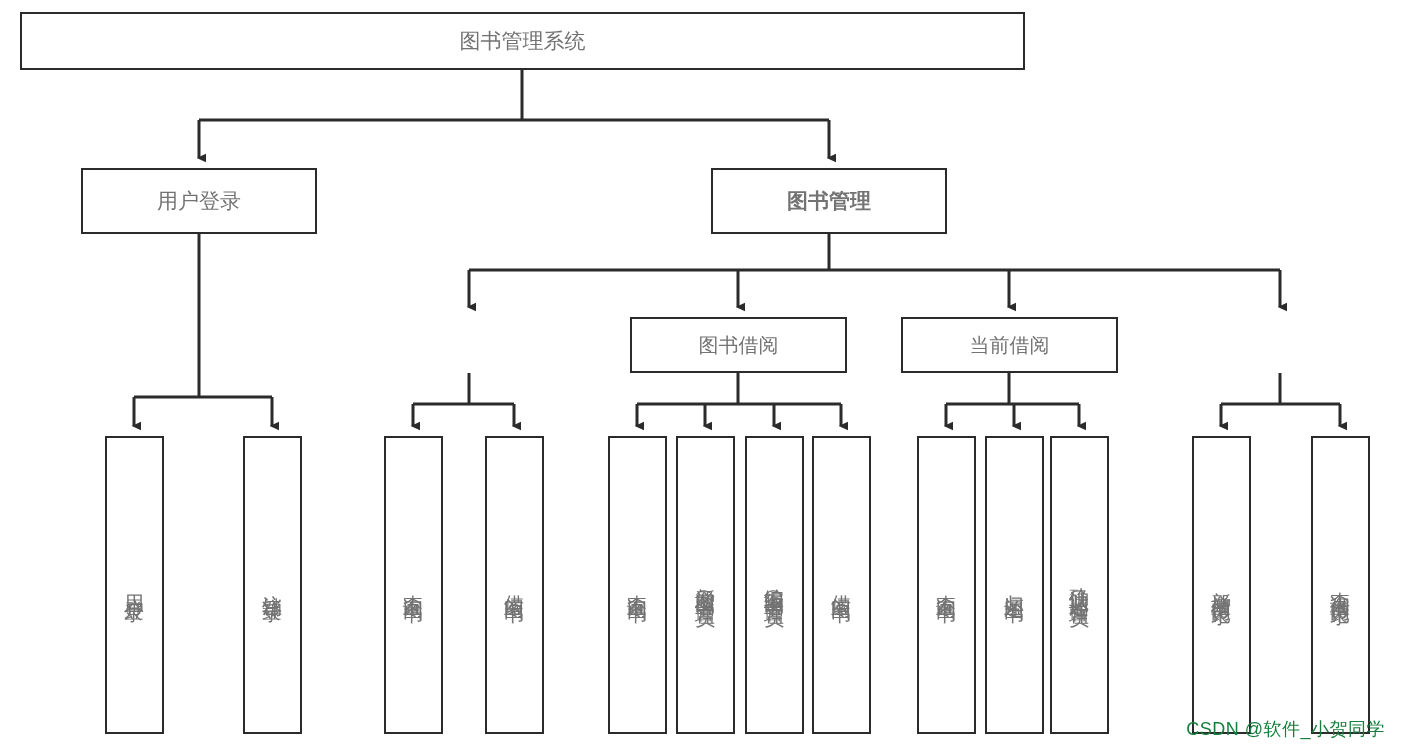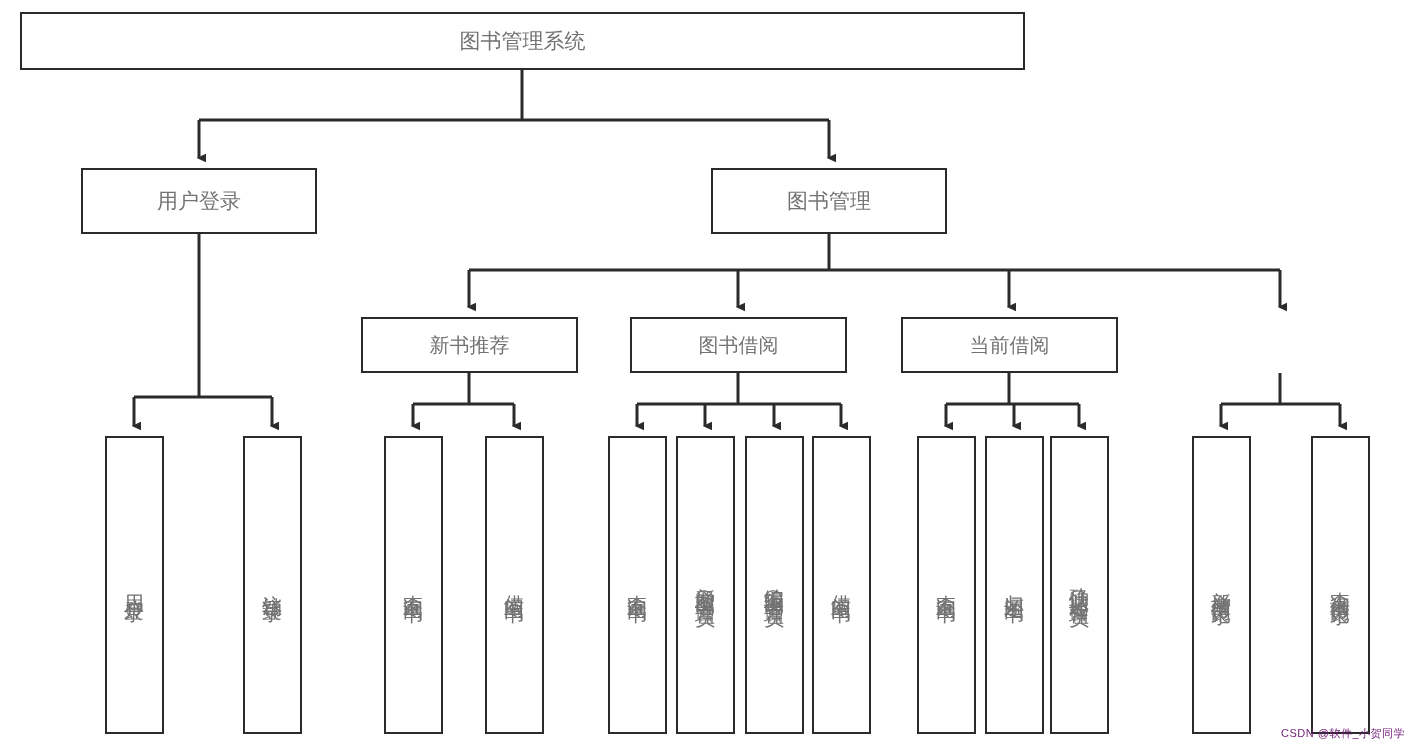--- a/index.html
+++ b/index.html
@@ -56,24 +56,24 @@
   .node-leaf .node-label {
     font-size: 20px;
     writing-mode: vertical-rl;
     text-orientation: upright;
     letter-spacing: 3px;
     white-space: nowrap;
     line-height: 1;
   }
   #watermark {
     position: absolute;
-    right: 0;
+    right: 20px;
     bottom: 6px;
-    font-size: 11px;
-    color: #701a75;
+    font-size: 18px;
+    color: #15803d;
     letter-spacing: 0.5px;
     user-select: none;
     white-space: nowrap;
   }
 </style>
 </head>
 <body>
 
 <div id="diagram-canvas">
 
@@ -143,27 +143,24 @@
     </g>
   </svg>
 
   <div class="node-box node-root" style="left:20px; top:12px; width:1005px; height:58px;">
     <span class="node-label">图书管理系统</span>
   </div>
 
   <div class="node-box node-level2" style="left:81px; top:168px; width:236px; height:66px;">
     <span class="node-label">用户登录</span>
   </div>
-  <div class="node-box node-level2" style="left:711px; top:168px; width:236px; height:66px;">
+  <div class="node-box node-level2" style="left:711px; top:168px; width:236px; height:66px;font-weight:bold;">
     <span class="node-label">图书管理</span>
   </div>
 
-  <div class="node-box node-level3" style="left:361px; top:317px; width:217px; height:56px;">
-    <span class="node-label">新书推荐</span>
-  </div>
   <div class="node-box node-level3" style="left:901px; top:317px; width:217px; height:56px;">
     <span class="node-label">当前借阅</span>
   </div>
   <div class="node-box node-level3" style="left:630px; top:317px; width:217px; height:56px;">
     <span class="node-label">图书借阅</span>
   </div>
 
   <div class="node-box node-leaf" style="left:105px; top:436px; width:59px; height:298px;">
     <span class="node-label">用户登录</span>
   </div>

